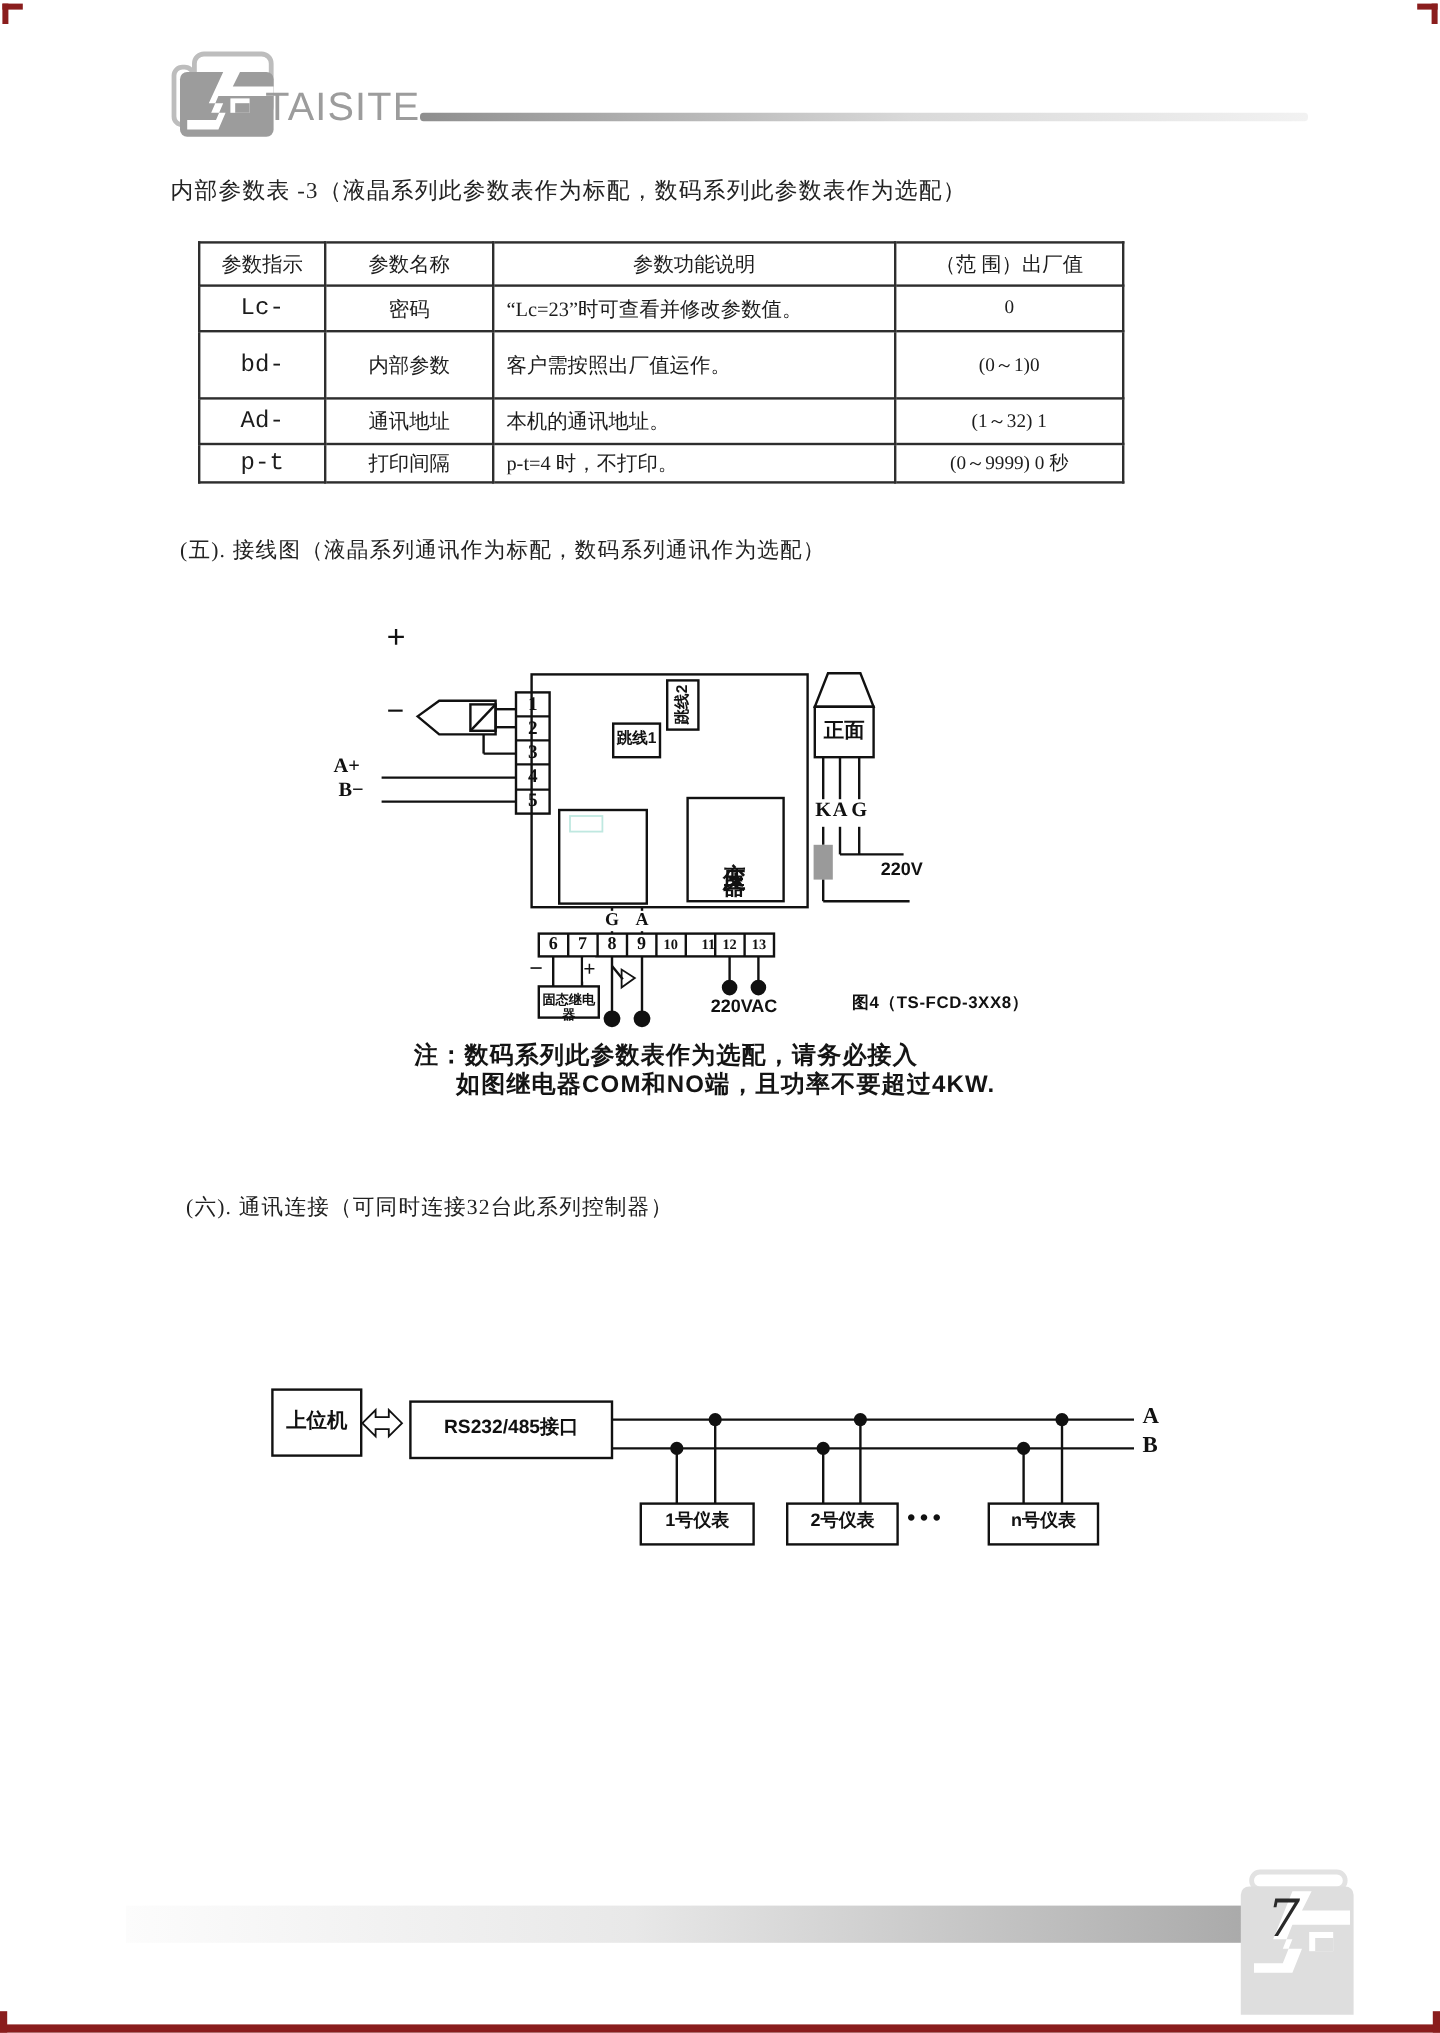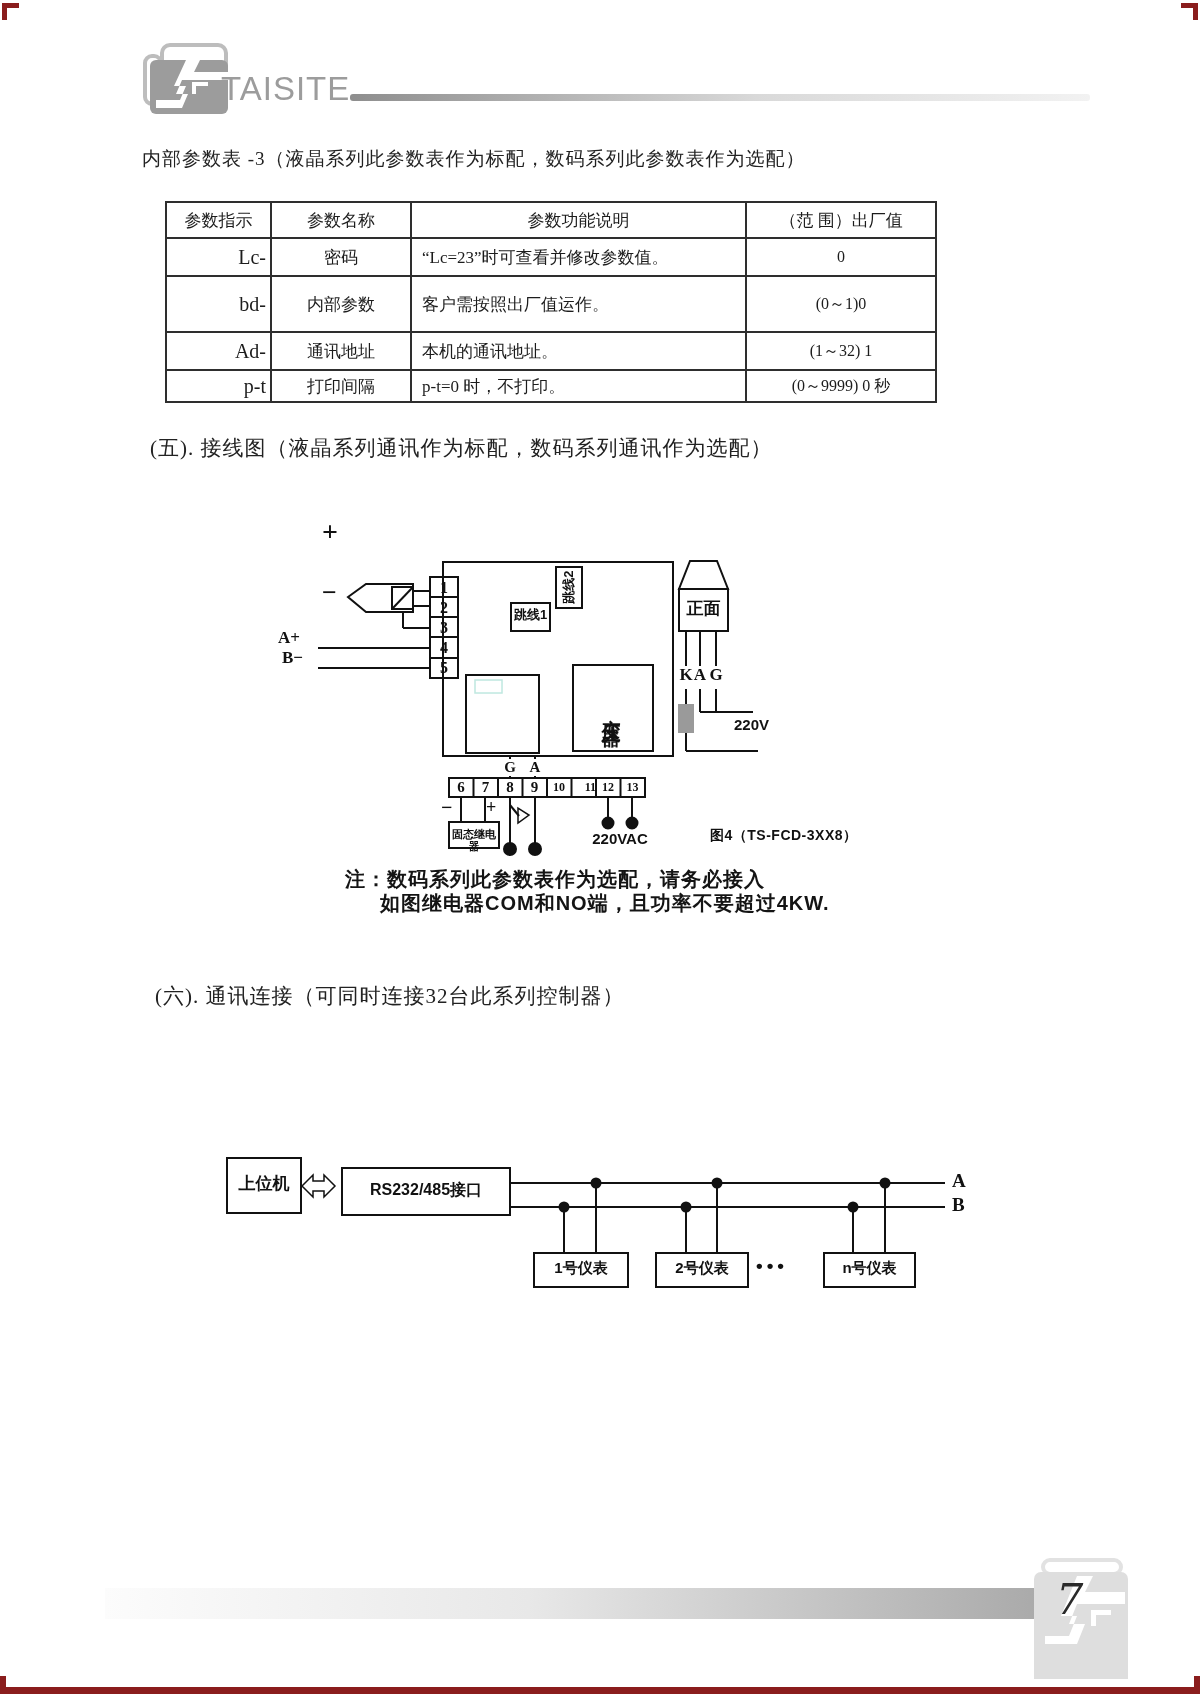--- a/index.html
+++ b/index.html
@@ -8,27 +8,27 @@
           background:#ffffff; overflow:hidden; color:#1a1a1a; }
   .abs { position:absolute; }
   .redmark { position:absolute; background:#8a1d1d; }
   
   .brand-text { position:absolute; left:221px; top:70px; font-family:"Liberation Sans",sans-serif;
                 font-size:33px; color:#9c9c9c; letter-spacing:1px; }
   .toprule { position:absolute; left:350px; top:94px; width:740px; height:7px; border-radius:3px;
              background:linear-gradient(to right,#8e8e8e,#d9d9d9 55%,#f2f2f2); }
   
   .title { position:absolute; left:142px; top:146px; font-size:19px; letter-spacing:1px; color:#222; }
-  .sec-h { position:absolute; font-size:21px; letter-spacing:1px; color:#222; }
+  .sec-h { position:absolute; font-size:18px; letter-spacing:1px; color:#222;margin-top:12px; }
   
   table.params { position:absolute; left:165px; top:201px; width:770px;
                  border-collapse:collapse; table-layout:fixed; }
   table.params td, table.params th { border:2px solid #2e2e2e; text-align:center;
                  font-weight:normal; font-size:17px; color:#1c1c1c; padding:2px 4px; }
-  table.params .code { font-family:Liberation Serif, serif; font-size:20px;text-align:right; }
+  table.params .code { font-family:Liberation Mono, monospace; font-size:20px; }
   table.params .desc { text-align:left; padding-left:10px; }
   table.params .rng  { font-size:16px; }
   
   .fig { position:absolute; }
   .fig .lbl { position:absolute; color:#111; line-height:1.1; }
   .ser { font-family:"Liberation Serif",serif; font-weight:bold; }
   .san { font-family:"Liberation Sans",sans-serif; font-weight:bold; }
   .ctr { text-align:center; }
   .vtext { writing-mode:vertical-rl; text-orientation:upright; letter-spacing:5px; }
   .rot90 { transform:rotate(-90deg); }
@@ -94,21 +94,21 @@
     </tr>
     <tr style="height:38px">
       <td class="code">Ad-</td>
       <td>通讯地址</td>
       <td class="desc">本机的通讯地址。</td>
       <td class="rng">(1～32) 1</td>
     </tr>
     <tr style="height:32px">
       <td class="code">p-t</td>
       <td>打印间隔</td>
-      <td class="desc">p-t=0 时，不打印。</td>
+      <td class="desc">p-t=4 时，不打印。</td>
       <td class="rng">(0～9999) 0 秒</td>
     </tr>
   </tbody>
     </table>
 
   <div class="sec-h" style="left:150px;top:434px;">(五). 接线图（液晶系列通讯作为标配，数码系列通讯作为选配）</div>
 
   <div class="fig" style="left:300px;top:505px;width:560px;height:360px;">
     <svg width="560" height="360" viewBox="0 0 560 360" fill="none" stroke="#111" stroke-width="2">
 

